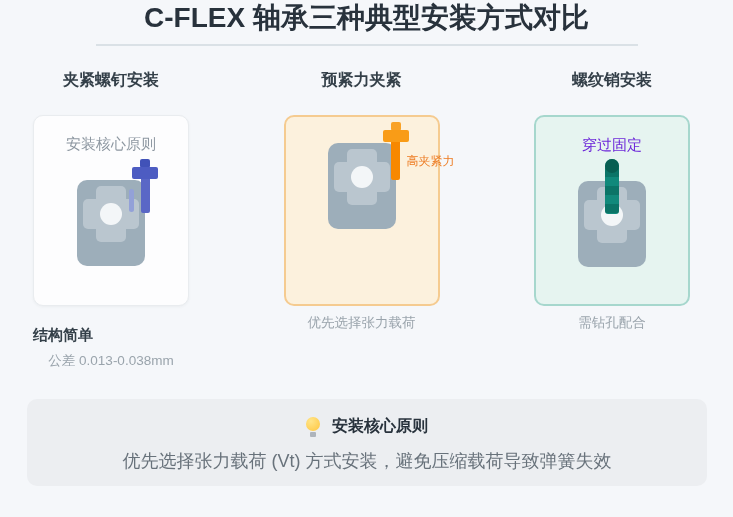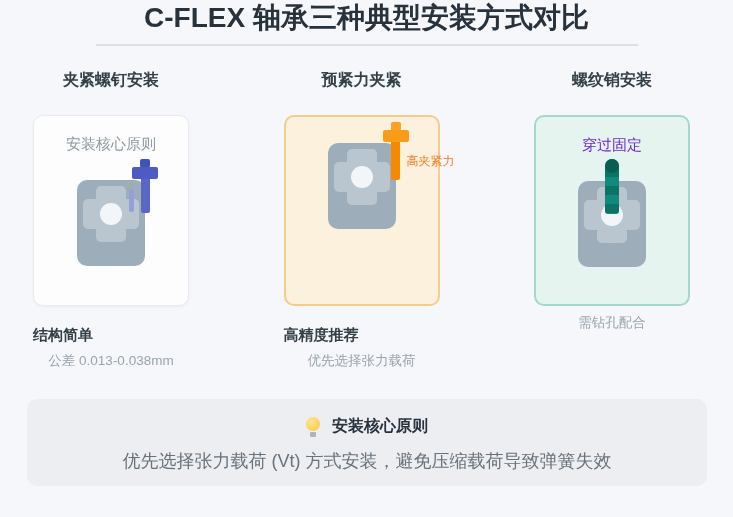--- a/index.html
+++ b/index.html
@@ -174,21 +174,20 @@
             <div class="hole"></div>
           </div>
           <div class="screw screw-orange">
             <div class="screw-cap"></div>
             <div class="screw-head"></div>
             <div class="screw-shaft"></div>
           </div>
           <div class="side-label">高夹紧力</div>
         </div>
       </div>
-      <div class="foot-title">高精度推荐</div>
       <div class="foot-sub">优先选择张力载荷</div>
     </section>
 
     <section class="column">
       <h2 class="col-header">螺纹销安装</h2>
       <div class="card card-teal">
         <div class="card-label label-teal">穿过固定</div>
         <div class="icon-area">
           <div class="bearing">
             <div class="cross-v"></div>

